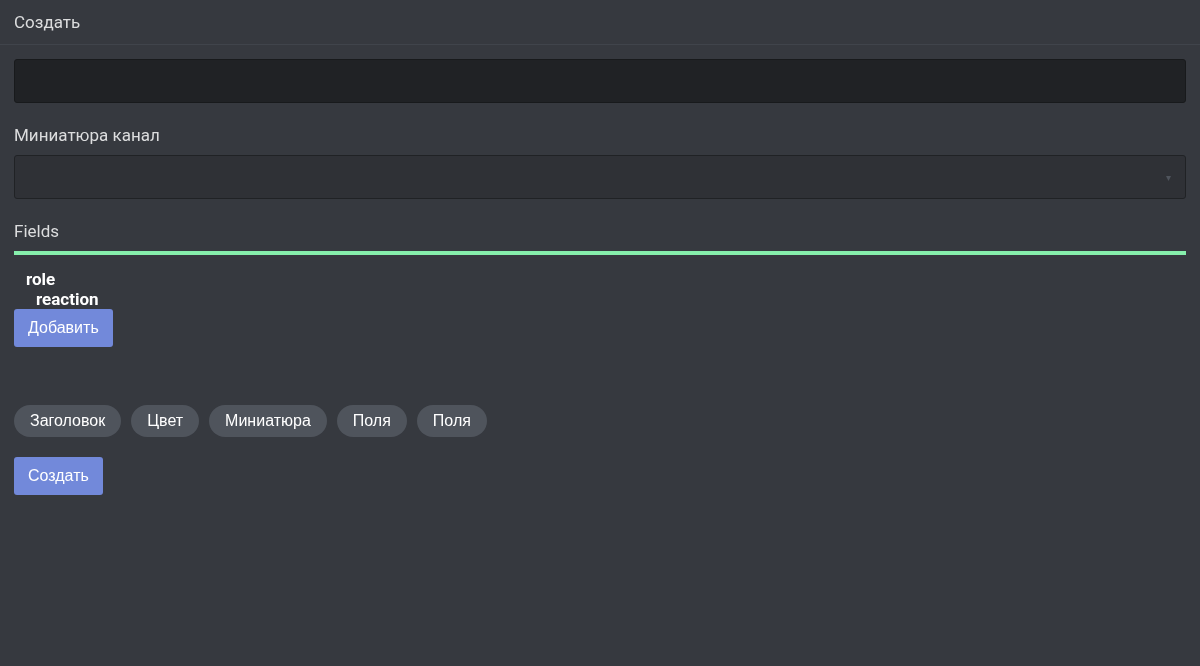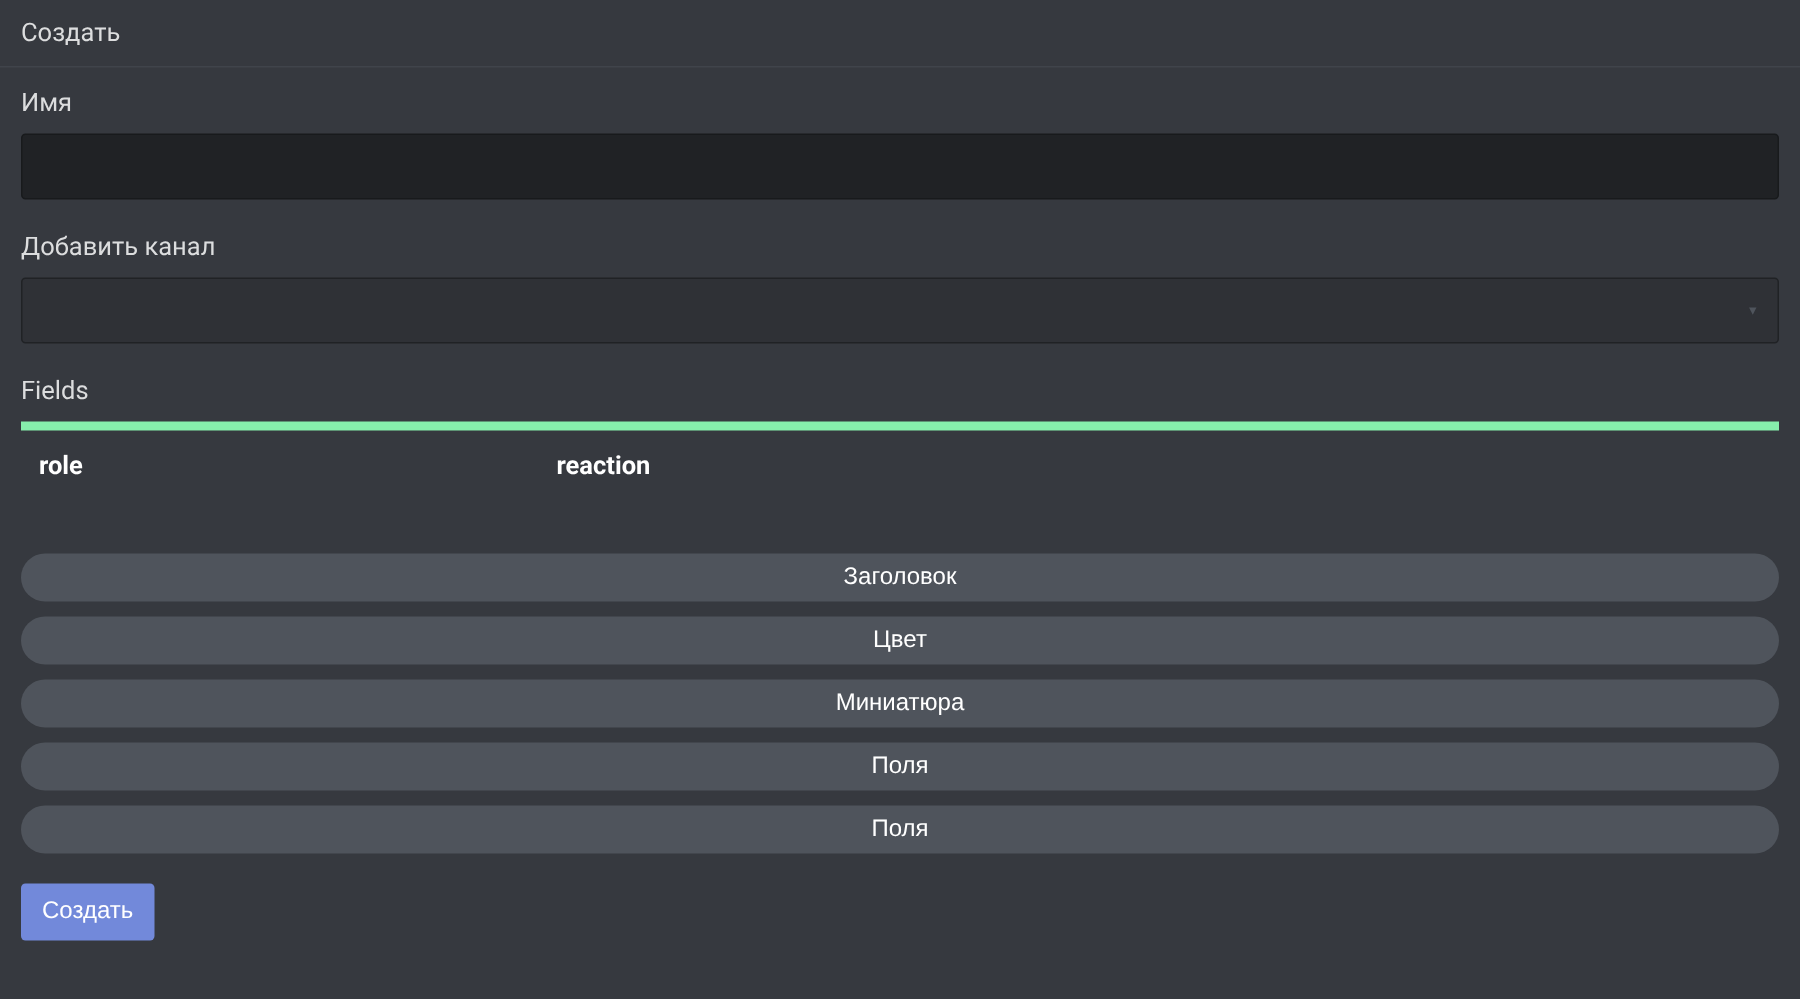--- a/index.html
+++ b/index.html
@@ -62,24 +62,25 @@
       right: 14px;
       top: 50%;
       transform: translateY(-50%);
       color: #4f545c;
       font-size: 10px;
       pointer-events: none;
     }
     .fields-section {
     }
     .fields-table {
-      border-top: 6px solid #86efac;
+      border-top: 4px solid #86efac;
       margin-top: 8px;
       padding-top: 14px;
       display: flex;
+      flex-direction: column;
     }
     .fields-col {
       color: #ffffff;
       font-weight: 700;
       font-size: 17px;
     }
     .fields-col-role {
       padding-left: 12px;
       width: 335px;
     }
@@ -114,23 +115,22 @@
     .embed-body {
       background-color: #2f3136;
       width: 22px;
       height: 34px;
       border-radius: 0 4px 4px 0;
     }
     .pill-row {
       display: flex;
       flex-wrap: wrap;
       gap: 10px;
-      margin-top: 48px;
+      margin-top: 36px;
       margin-bottom: 20px;
-      flex-direction: column;
     }
     .pill {
       background-color: #4f545c;
       color: #ffffff;
       border: none;
       border-radius: 16px;
       padding: 7px 16px;
       font-size: 16px;
       cursor: pointer;
     }
@@ -146,37 +146,37 @@
   </style>
 </head>
 <body>
 
 <div class="header">
   <span>Создать</span>
 </div>
 
 <div class="content">
 
-  <div class="label">Имя</div>
   <input type="text" class="text-input" value="" style="">
 
-  <div class="label">Добавить канал</div>
+  <div class="label">Миниатюра канал</div>
   <div class="select-input">
     <span></span>
     <span class="select-caret">▾</span>
   </div>
 
   <div class="fields-section">
     <div class="label">Fields</div>
     <div class="fields-table">
       <div class="fields-col fields-col-role">role</div>
       <div class="fields-col fields-col-reaction">reaction</div>
     </div>
   </div>
 
+  <button class="btn-primary">Добавить</button>
 
 
   <div class="pill-row">
     <button class="pill">Заголовок</button>
     <button class="pill">Цвет</button>
     <button class="pill">Миниатюра</button>
     <button class="pill">Поля</button>
     <button class="pill">Поля</button>
   </div>
 

